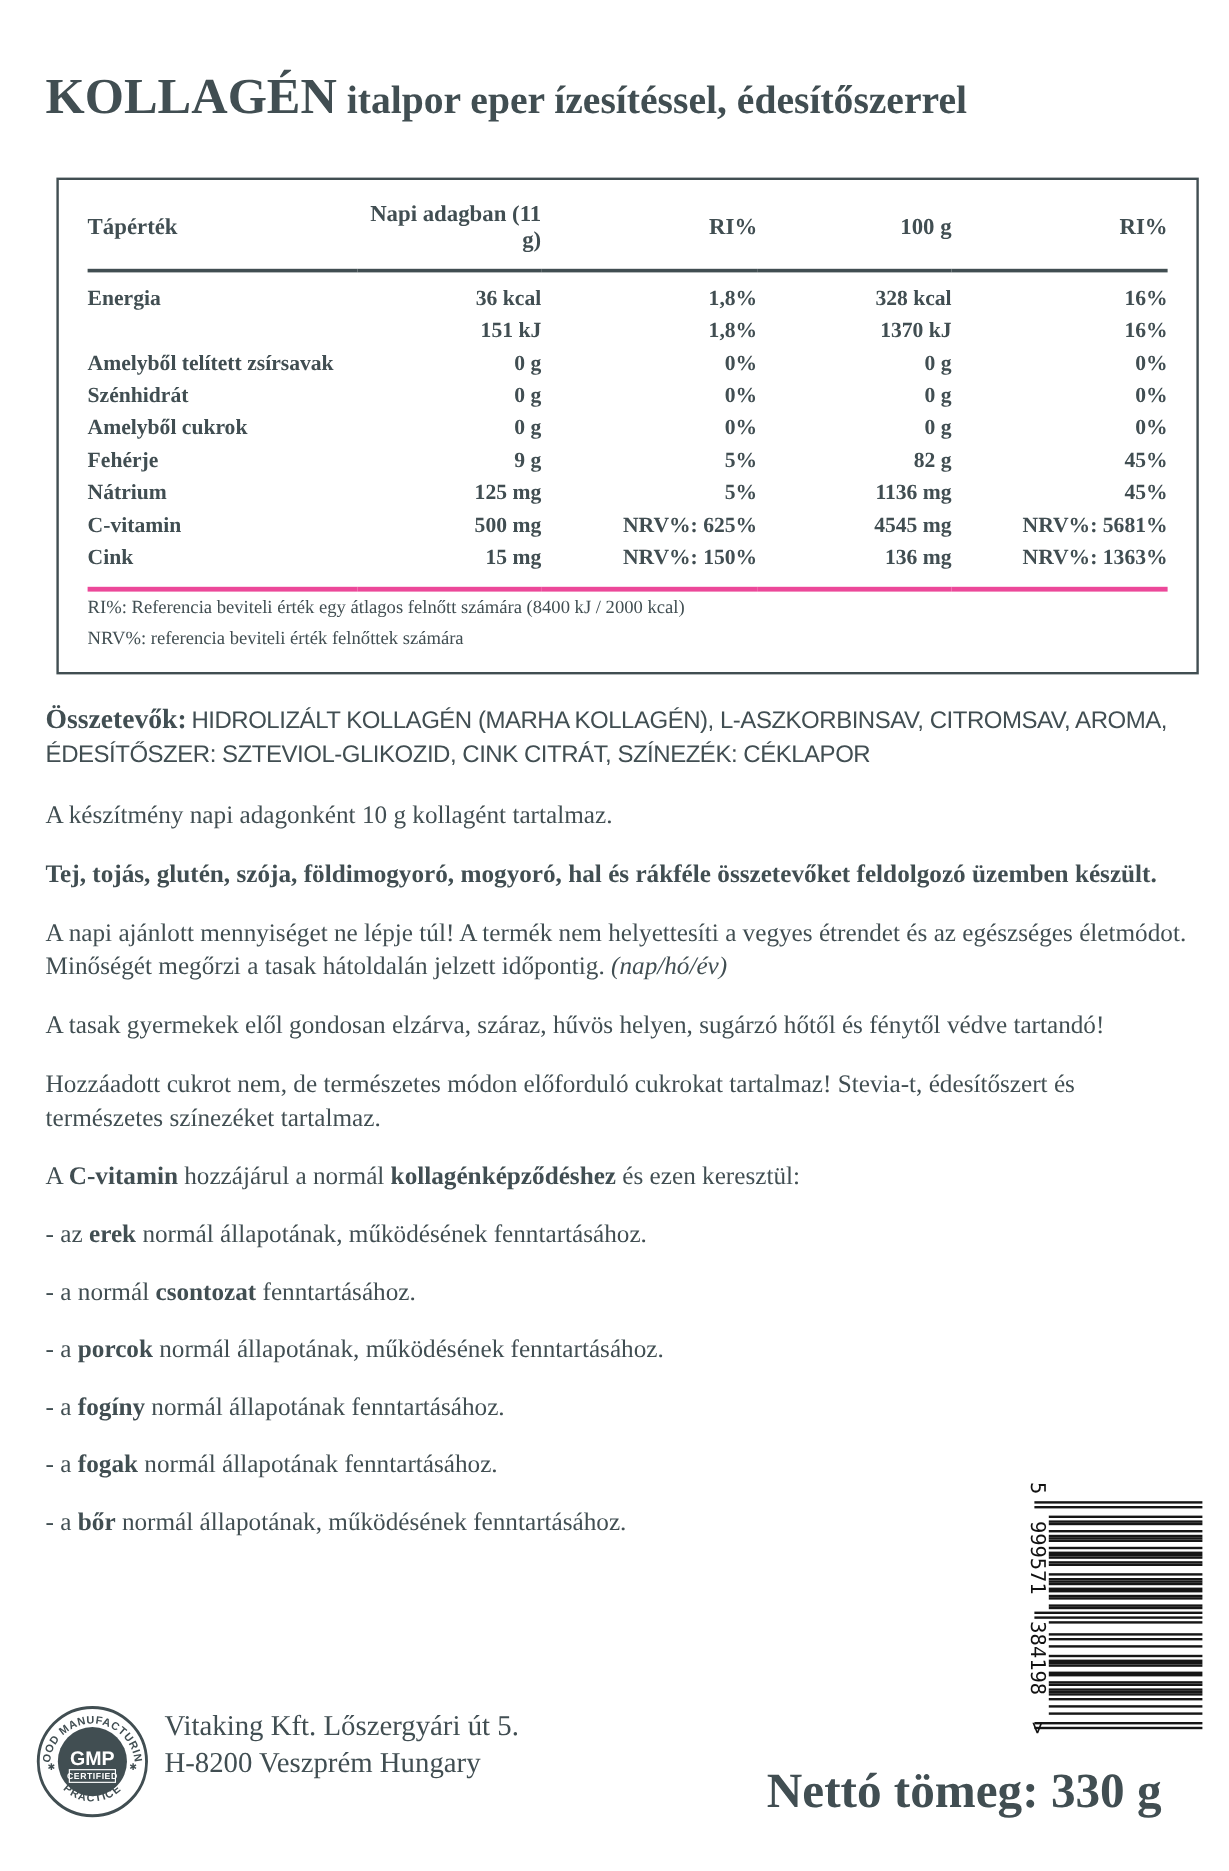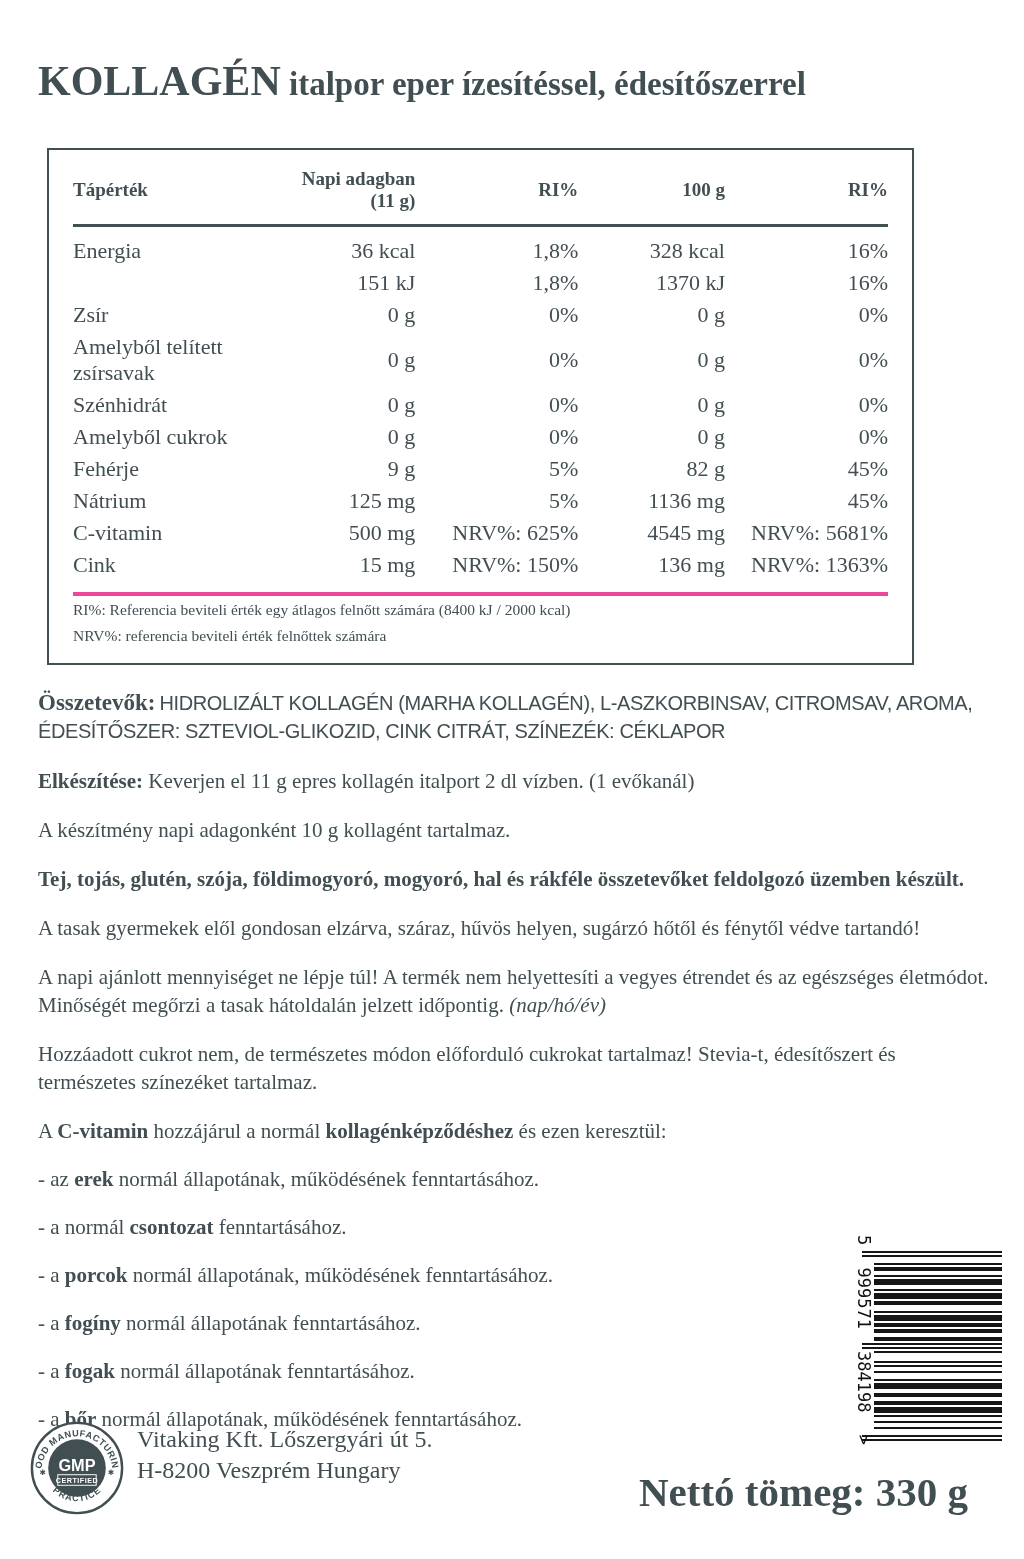--- a/index.html
+++ b/index.html
@@ -12,35 +12,35 @@
     overflow:hidden;
   }
   
   .title{margin:0;padding:58px 16px 0 38px;line-height:1.1;}
   .title .brand{font-size:42px;font-weight:bold;}
   .title .rest{font-size:33px;font-weight:bold;}
 
   
   .nutri-box{
     margin:44px 0 0 47px;
-    width:867px;
+    width:952px;
     border:2px solid #414e52;
     padding:8px 24px 14px 24px;
     box-sizing:border-box;
   }
   table.nutri{width:100%;border-collapse:collapse;table-layout:fixed;}
   table.nutri col.c1{width:25%;} table.nutri col.c2{width:17%;}
   table.nutri col.c3{width:20%;} table.nutri col.c4{width:18%;}
   table.nutri col.c5{width:20%;}
   table.nutri th{
     font-size:19px;font-weight:bold;text-align:right;
     padding:10px 0 12px 0;border-bottom:3px solid #414e52;
   }
   table.nutri th:first-child{text-align:left;}
-  table.nutri td{font-size:22px;text-align:right;padding:3px 0;}
+  table.nutri td{font-size:18px;text-align:right;padding:3px 0;font-weight:bold;}
   table.nutri td:first-child{text-align:left;}
   table.nutri tbody tr:first-child td{padding-top:11px;}
   table.nutri tbody tr:last-child td{border-bottom:4px solid #ec4899;padding-bottom:14px;}
   .footnotes{margin-top:1px;font-size:15.5px;line-height:26px;}
 
   
   .content{padding:0 34px 0 38px;}
   .ingredients{margin-top:24px;line-height:27px;}
   .ing-label{font-weight:bold;font-size:23px;}
   .ing-text{
@@ -117,27 +117,20 @@
           <td>16%</td>
         </tr>
           <tr>
           <td></td>
           <td>151 kJ</td>
           <td>1,8%</td>
           <td>1370 kJ</td>
           <td>16%</td>
         </tr>
           <tr>
-          <td>Zsír</td>
-          <td>0 g</td>
-          <td>0%</td>
-          <td>0 g</td>
-          <td>0%</td>
-        </tr>
-          <tr>
           <td>Amelyből telített zsírsavak</td>
           <td>0 g</td>
           <td>0%</td>
           <td>0 g</td>
           <td>0%</td>
         </tr>
           <tr>
           <td>Szénhidrát</td>
           <td>0 g</td>
           <td>0%</td>
@@ -183,25 +176,24 @@
     </table>
     <div class="footnotes">
       <div>RI%: Referencia beviteli érték egy átlagos felnőtt számára (8400 kJ / 2000 kcal)</div>
       <div>NRV%: referencia beviteli érték felnőttek számára</div>
     </div>
   </div>
 
   <div class="content">
     <p class="ingredients"><span class="ing-label">Összetevők:</span> <span class="ing-text">HIDROLIZÁLT KOLLAGÉN (MARHA KOLLAGÉN), L-ASZKORBINSAV, CITROMSAV, AROMA, ÉDESÍTŐSZER: SZTEVIOL-GLIKOZID, CINK CITRÁT, SZÍNEZÉK: CÉKLAPOR</span></p>
 
-    <p class="body"><span style="font-weight: bold;">Elkészítése: </span><span>Keverjen el 11 g epres kollagén italport 2 dl vízben. (1 evőkanál)</span></p>
     <p class="body"><span>A készítmény napi adagonként 10 g kollagént tartalmaz.</span></p>
     <p class="body allergen"><span style="font-weight: bold;">Tej, tojás, glutén, szója, földimogyoró, mogyoró, hal és rákféle összetevőket feldolgozó üzem­ben készült.</span></p>
+    <p class="body"><span>A napi ajánlott mennyiséget ne lépje túl! A termék nem helyettesíti a vegyes étrendet és az egészséges életmódot. Minőségét megőrzi a tasak hátoldalán jelzett időpontig. </span><span style="font-style: italic;">(nap/hó/év)</span></p>
     <p class="body"><span>A tasak gyermekek elől gondosan elzárva, száraz, hűvös helyen, sugárzó hőtől és fénytől védve tartandó!</span></p>
-    <p class="body"><span>A napi ajánlott mennyiséget ne lépje túl! A termék nem helyettesíti a vegyes étrendet és az egészséges életmódot. Minőségét megőrzi a tasak hátoldalán jelzett időpontig. </span><span style="font-style: italic;">(nap/hó/év)</span></p>
     <p class="body"><span>Hozzáadott cukrot nem, de természetes módon előforduló cukrokat tartalmaz! Stevia-t, édesítőszert és természetes színezéket tartalmaz.</span></p>
 
     <p class="body cvit"><span>A </span><span style="font-weight: bold;">C-vitamin</span><span> hozzájárul a normál </span><span style="font-weight: bold;">kollagénképződéshez</span><span> és ezen keresztül:</span></p>
 
     <div>
       <p class="claim"><span>- az </span><span style="font-weight: bold;">erek</span><span> normál állapotának, működésének fenntartásához.</span></p>
       <p class="claim"><span>- a normál </span><span style="font-weight: bold;">csontozat</span><span> fenntartásához.</span></p>
       <p class="claim"><span>- a </span><span style="font-weight: bold;">porcok</span><span> normál állapotának, működésének fenntartásához.</span></p>
       <p class="claim"><span>- a </span><span style="font-weight: bold;">fogíny</span><span> normál állapotának fenntartásához.</span></p>
       <p class="claim"><span>- a </span><span style="font-weight: bold;">fogak</span><span> normál állapotának fenntartásához.</span></p>

